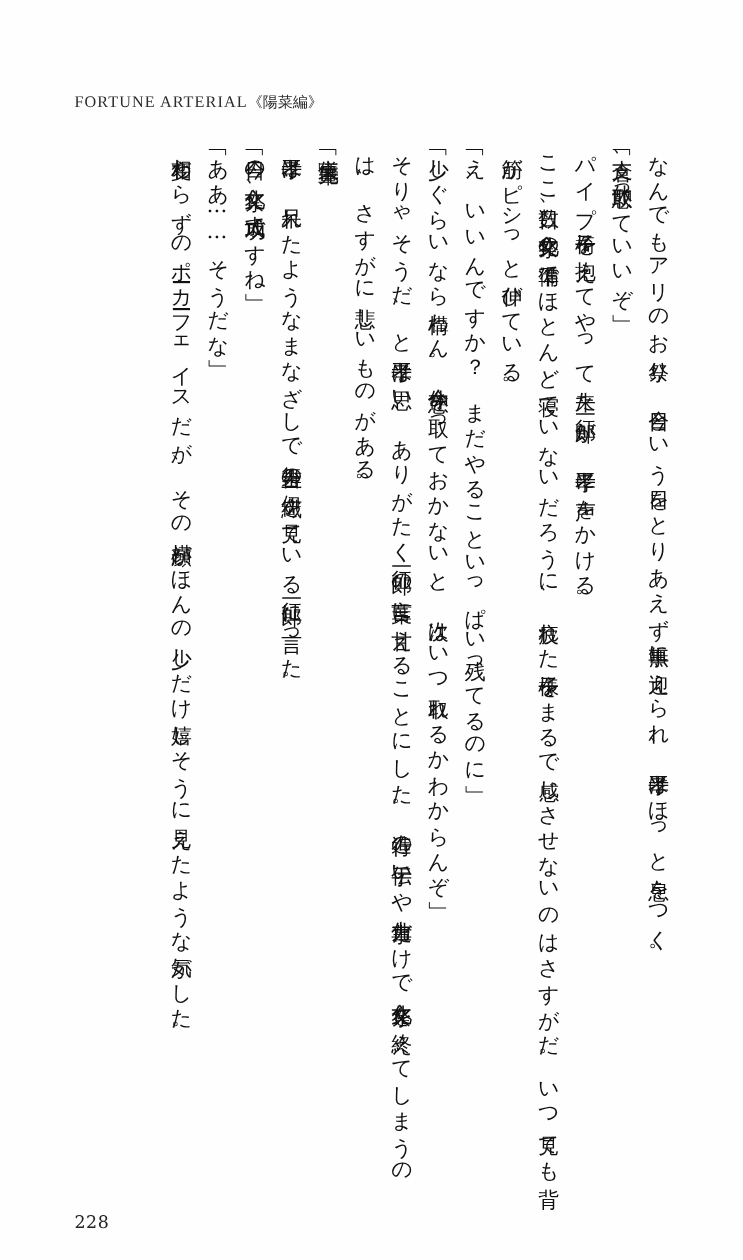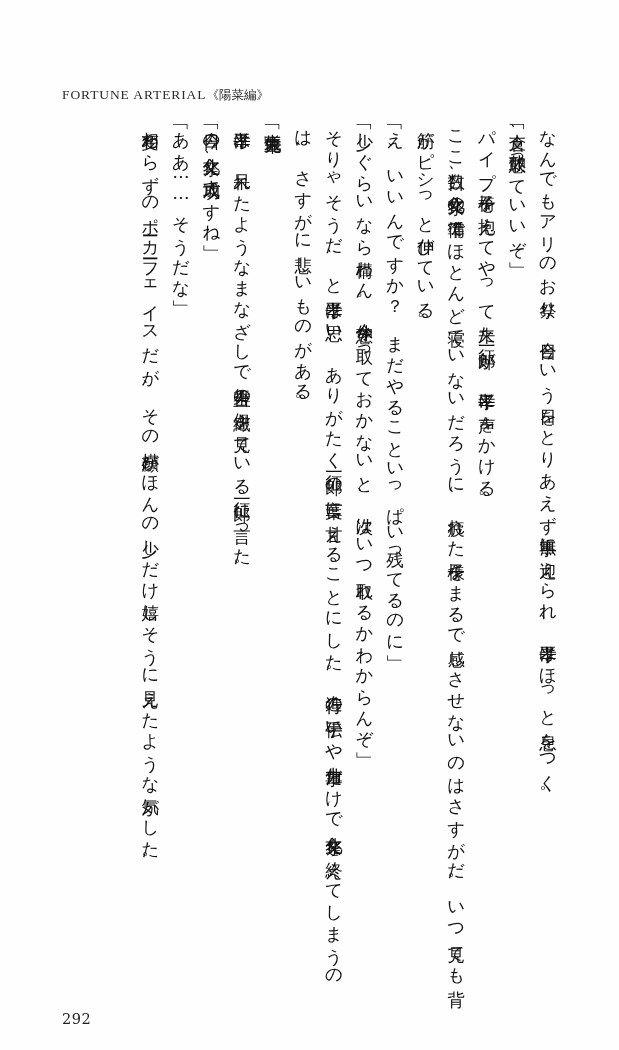--- a/index.html
+++ b/index.html
@@ -21,21 +21,21 @@
     left: 0;
     top: 0;
     width: 619px;
     height: 1050px;
     background: #fefefe;
   }
 
   .header {
     position: absolute;
     left: 62px;
-    top: 87px;
+    top: 77px;
     font-size: 13.5px;
     letter-spacing: 0.9px;
     color: #2b2b2b;
     font-family: "Liberation Serif", "DejaVu Serif", serif;
     white-space: nowrap;
   }
   .header .series {
     font-variant: small-caps;
   }
   .header .volume {
@@ -85,15 +85,15 @@
 ここ数日、文化祭の準備でほとんど寝ていないだろうに、疲れた様子をまるで感じさせないのはさすがだ。いつ見ても背筋がピシっと伸びている。
 「え、いいんですか？　まだやることいっぱい残ってるのに」
 「少しぐらいなら構わん。今休憩を取っておかないと、次はいつ取れるかわからんぞ」
 そりゃそうだ、と孝平は思い、ありがたく征一郎の言葉に甘えることにした。進行の手伝いや力仕事だけで文化祭を終えてしまうのは、さすがに悲しいものがある。
 「東儀先輩」
 孝平は、呆れたようなまなざしで舞台上の伊織を見ている征一郎に言った。
 「今日の文化祭、大成功ですね」
 「ああ……そうだな」
 相変わらずのポーカーフェイスだが、その横顔がほんの少しだけ嬉しそうに見えたような気がした。</div>
 
-  <div class="page-number">292</div>
+  <div class="page-number">228</div>
 
 </div>
 
 </body></html>

